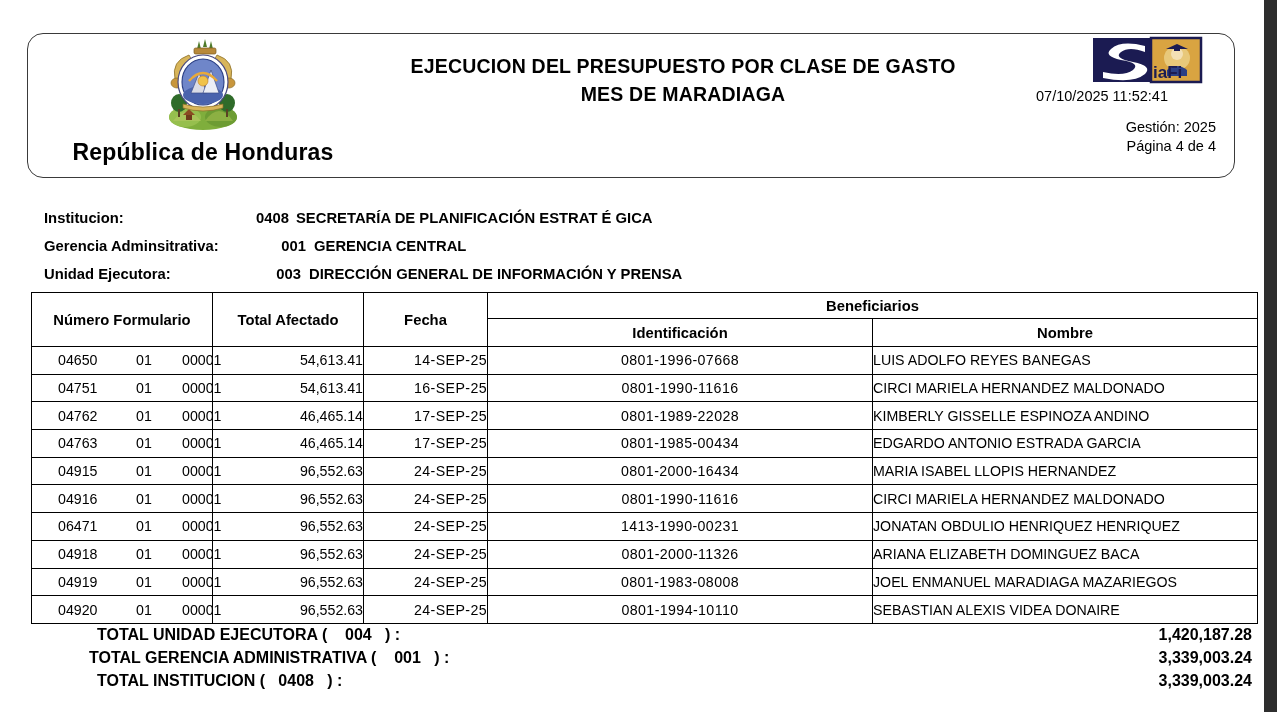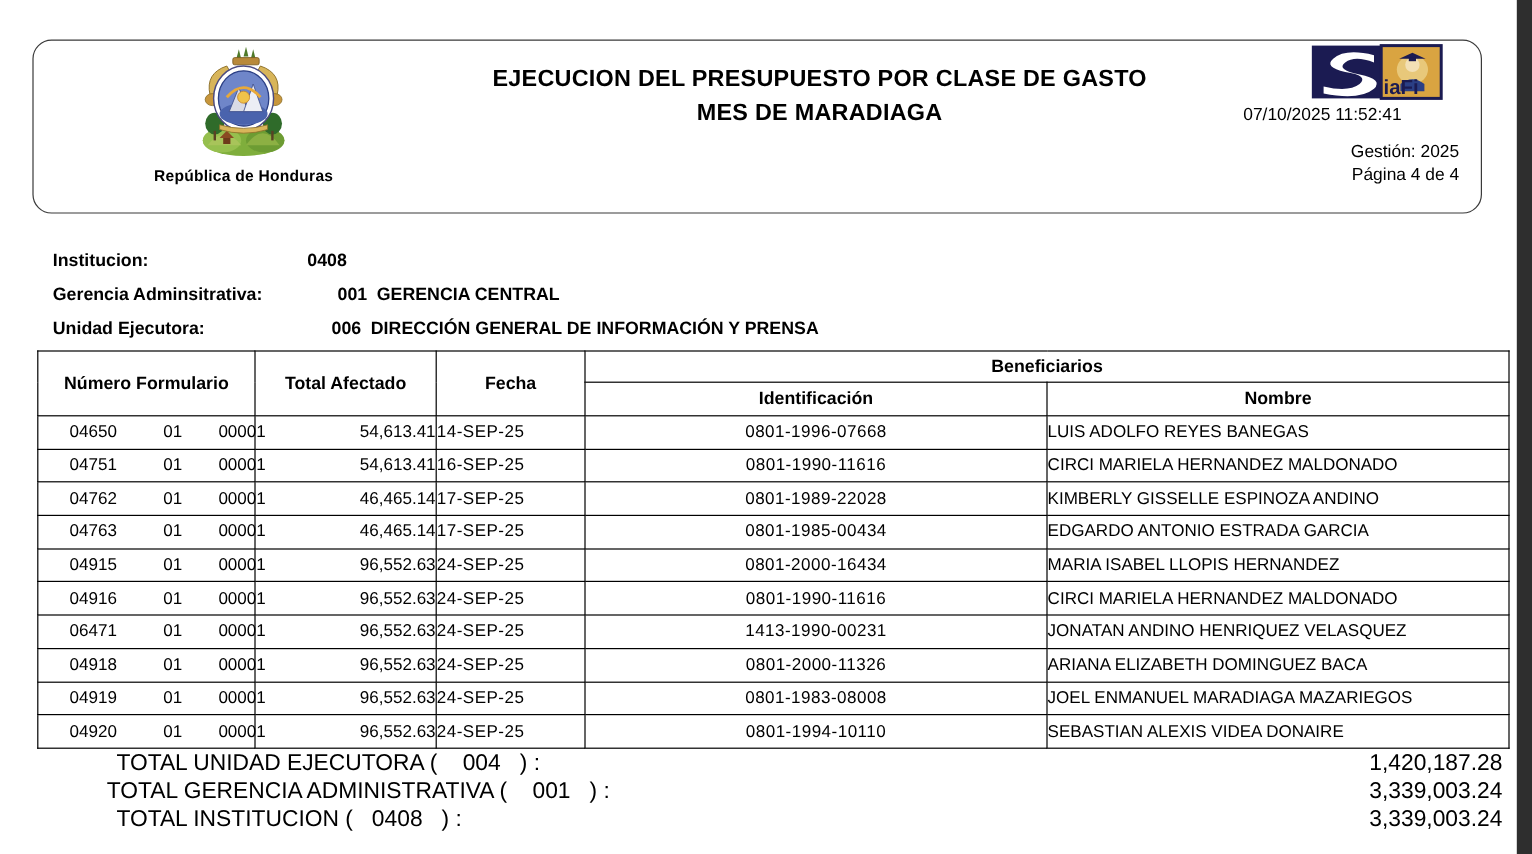--- a/index.html
+++ b/index.html
@@ -48,21 +48,21 @@
     width: 270px;
     text-align: center;
   }
   #coat-arms {
     width: 100px;
     height: 100px;
     margin: 0 auto;
     display: block;
   }
   #coat-caption {
-    font-size: 13px;
+    font-size: 23px;
     font-weight: bold;
     letter-spacing: 0.2px;
     margin-top: 2px;
   }
 
   
   #title-block {
     position: absolute;
     left: 310px;
     top: 18px;
@@ -182,36 +182,36 @@
     font-size: 14.2px;
   }
   .nf-a { left: 26px; }
   .nf-b { left: 104px; text-align: right; }
   .nf-c { left: 150px; }
 
   .cell-total {
     text-align: right;
     padding-right: 6px;
   }
-  .cell-fecha  { text-align: left; letter-spacing: 0.4px; }
+  .cell-fecha  { text-align: right; letter-spacing: 0.4px; }
   .cell-ident  { text-align: center; letter-spacing: 0.4px; }
   .cell-nombre { text-align: left; padding-left: 7px; }
 
   
   #totals-block {
     position: absolute;
     left: 31px;
     top: 626px;
     width: 1227px;
   }
   .total-row {
     position: relative;
     height: 23px;
-    font-size: 19px;
-    font-weight: normal;
+    font-size: 16px;
+    font-weight: bold;
   }
   .total-label {
     position: absolute;
     top: 0;
     white-space: pre;
   }
   .total-value {
     position: absolute;
     right: 6px;
     top: 0;
@@ -295,29 +295,30 @@
     <div id="meta-datetime">07/10/2025 11:52:41</div>
     <div class="meta-line" id="meta-gestion">Gestión: 2025</div>
     <div class="meta-line">Página 4 de 4</div>
   </div>
 </div>
 
 <div id="info-block">
   <div class="info-row r0">
     <span class="info-label">Institucion:</span>
     <span class="info-code">0408</span>
+    <span class="info-name">SECRETARÍA DE PLANIFICACIÓN ESTRAT É GICA</span>
   </div>
   <div class="info-row r1">
     <span class="info-label">Gerencia Adminsitrativa:</span>
     <span class="info-code">001</span>
     <span class="info-name">GERENCIA CENTRAL</span>
   </div>
   <div class="info-row r2">
     <span class="info-label">Unidad Ejecutora:</span>
-    <span class="info-code">006</span>
+    <span class="info-code">003</span>
     <span class="info-name">DIRECCIÓN GENERAL DE INFORMACIÓN Y PRENSA</span>
   </div>
 </div>
 
 <table id="main-table">
   <thead>
     <tr>
       <th class="th-numform" rowspan="2">Número Formulario</th>
       <th class="th-total" rowspan="2">Total Afectado</th>
       <th class="th-fecha" rowspan="2">Fecha</th>
@@ -397,21 +398,21 @@
       </tr>
       <tr>
         <td class="cell-numform">
           <span class="nf-a">06471</span>
           <span class="nf-b">01</span>
           <span class="nf-c">00001</span>
         </td>
         <td class="cell-total">96,552.63</td>
         <td class="cell-fecha">24-SEP-25</td>
         <td class="cell-ident">1413-1990-00231</td>
-        <td class="cell-nombre">JONATAN ANDINO HENRIQUEZ VELASQUEZ</td>
+        <td class="cell-nombre">JONATAN OBDULIO HENRIQUEZ HENRIQUEZ</td>
       </tr>
       <tr>
         <td class="cell-numform">
           <span class="nf-a">04918</span>
           <span class="nf-b">01</span>
           <span class="nf-c">00001</span>
         </td>
         <td class="cell-total">96,552.63</td>
         <td class="cell-fecha">24-SEP-25</td>
         <td class="cell-ident">0801-2000-11326</td>

